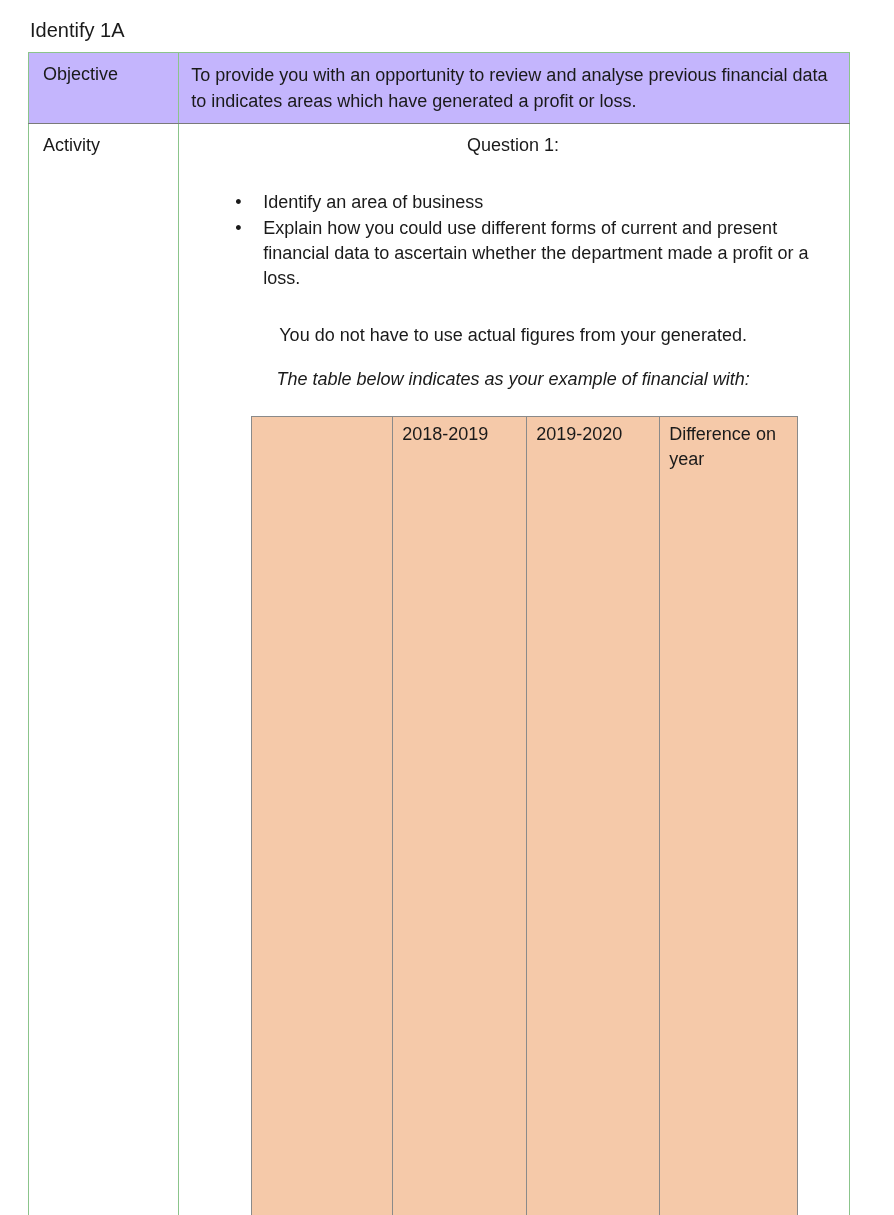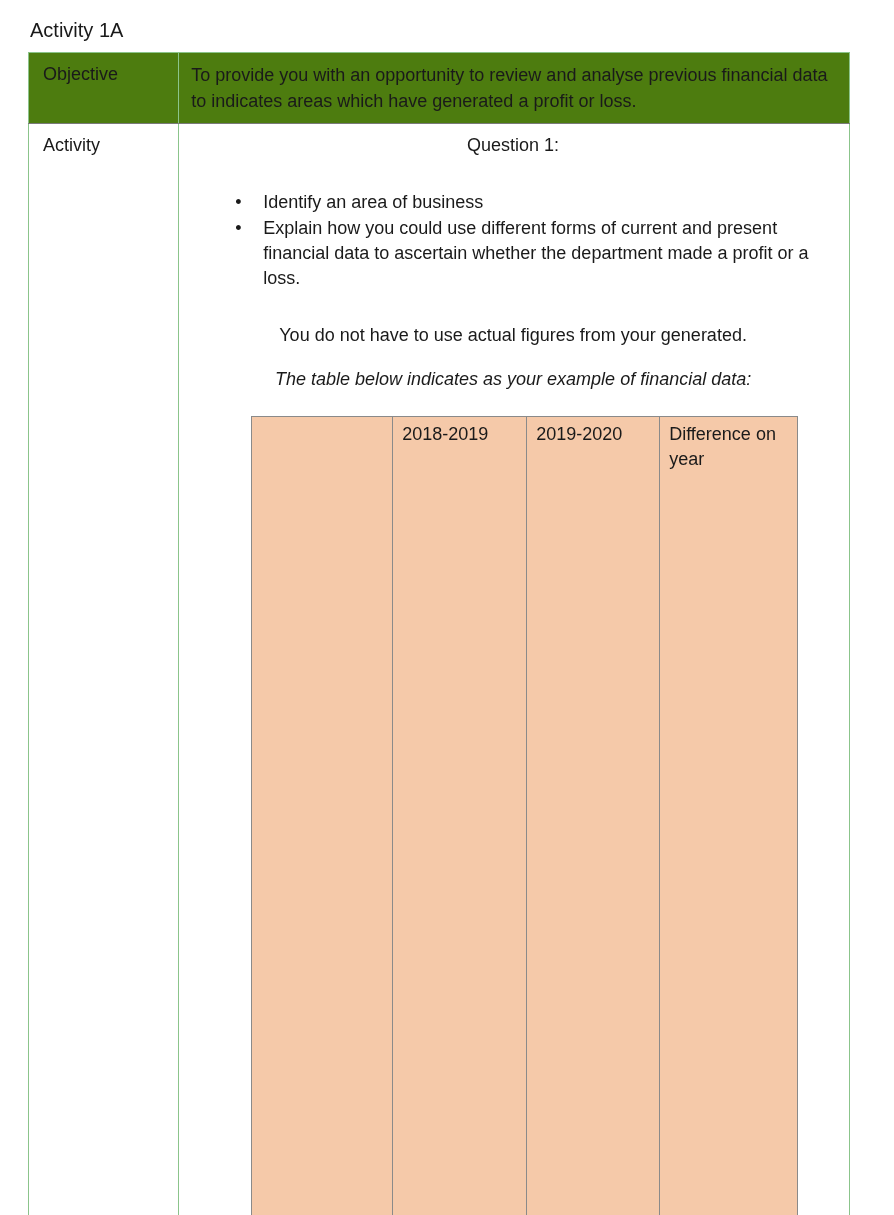--- a/index.html
+++ b/index.html
@@ -55,21 +55,21 @@
     color: #1a1a1a;
   }
   .cell-body {
     font-size: 18px;
     line-height: 25px;
     padding: 9px 14px 9px 12px;
     color: #1a1a1a;
   }
 
   .row-objective td {
-    background: #4d7c0f;
+    background: #c4b5fd;
     border-bottom: 1px solid #7a7a7a;
   }
   .row-objective .cell-body {
     line-height: 26px;
   }
 
   .row-activity td {
     background: #ffffff;
     height: 1055px;
   }
@@ -133,21 +133,21 @@
   }
   .fin-table thead td.fin-c0 {
     background: #F5C9A9;
   }
 </style>
 </head>
 <body>
 
 <div class="page">
 
-  <h1 class="page-title">Activity 1A</h1>
+  <h1 class="page-title">Identify 1A</h1>
 
   <table class="activity-table">
     <colgroup>
       <col class="col-label">
       <col class="col-body">
     </colgroup>
     <tbody>
       <tr class="row-objective">
         <td>
           <div class="cell-label">Objective</div>
@@ -172,21 +172,21 @@
               <li>Identify an area of business</li>
               <li>Explain how you could use different forms of current and present financial data to ascertain whether the department made a profit or a loss.</li>
             </ul>
 
             <div class="gap-md"></div>
 
             <div class="para">You do not have to use actual figures from your generated.</div>
 
             <div class="gap-sm"></div>
 
-            <div class="para italic">The table below indicates as your example of financial data:</div>
+            <div class="para italic">The table below indicates as your example of financial with:</div>
 
             <div class="gap-md"></div>
 
             <div class="fin-wrap">
               <table class="fin-table">
                 <colgroup>
                   <col class="fin-c0">
                   <col class="fin-c1">
                   <col class="fin-c2">
                   <col class="fin-c3">

